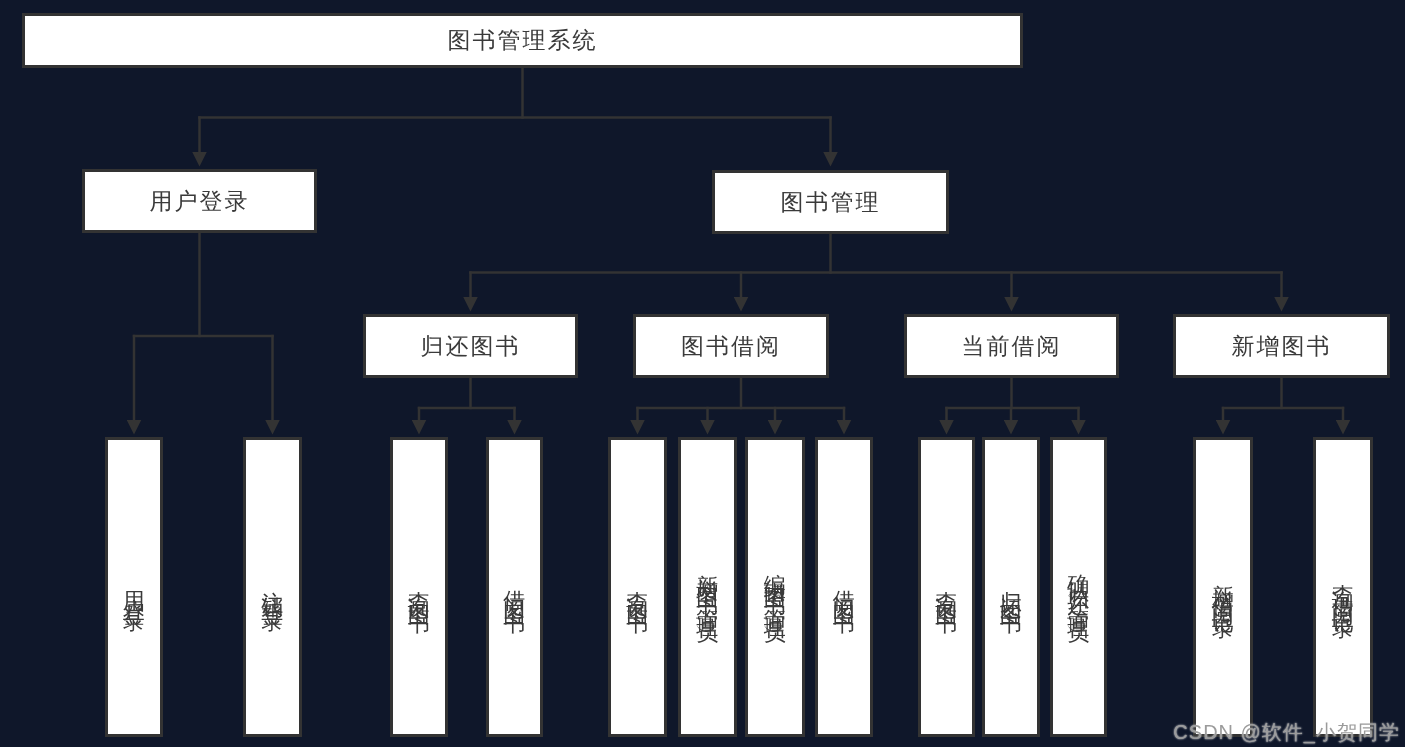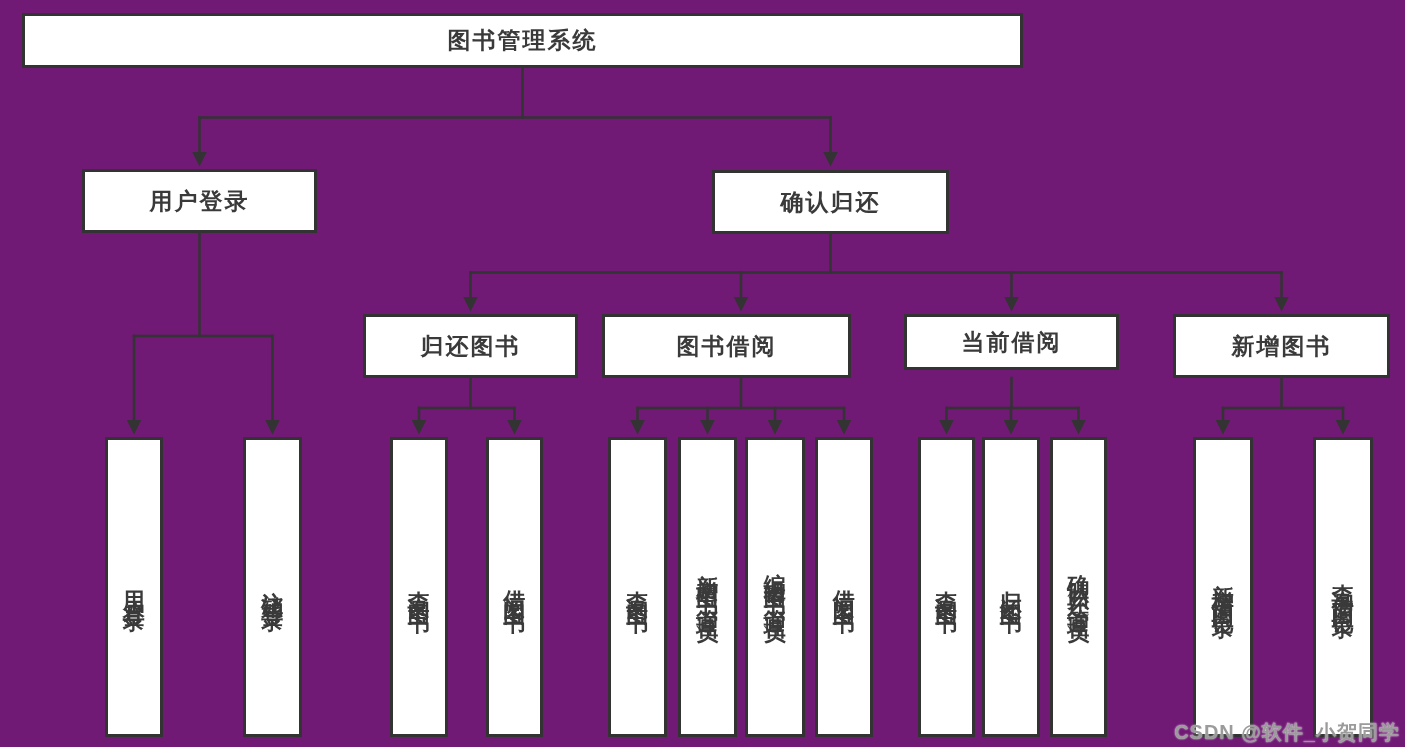--- a/index.html
+++ b/index.html
@@ -1,18 +1,18 @@
 <!DOCTYPE html>
 <html><head>
 <meta charset="utf-8">
 <style>
   html,body{margin:0;padding:0;background:#ffffff;}
   .stage{
-    position:relative;width:1405px;height:747px;background:#701a75;
-    font-family:"Liberation Sans","DejaVu Sans",sans-serif;overflow:hidden;font-weight:bold;
+    position:relative;width:1405px;height:747px;background:#0f172a;
+    font-family:"Liberation Sans","DejaVu Sans",sans-serif;overflow:hidden;
   }
   .wires{position:absolute;left:0;top:0;}
   .node{
     position:absolute;box-sizing:border-box;
     border:3px solid #333333;background:#ffffff;
     display:flex;align-items:center;justify-content:center;
     color:#3a3a3a;z-index:2;
   }
   .node.h span{font-size:23px;letter-spacing:2px;white-space:nowrap;}
   .vtext{
@@ -88,30 +88,30 @@
   </svg>
 
   <div class="node h" style="left:22px;top:13px;width:1001px;height:55px">
     <span>图书管理系统</span>
   </div>
 
   <div class="node h" style="left:82px;top:169px;width:235px;height:64px">
     <span>用户登录</span>
   </div>
   <div class="node h" style="left:712px;top:170px;width:237px;height:64px">
-    <span>确认归还</span>
+    <span>图书管理</span>
   </div>
 
   <div class="node h" style="left:363px;top:314px;width:215px;height:64px">
     <span>归还图书</span>
   </div>
-  <div class="node h" style="left:602px;top:314px;width:249px;height:64px">
+  <div class="node h" style="left:633px;top:314px;width:196px;height:64px">
     <span>图书借阅</span>
   </div>
-  <div class="node h" style="left:904px;top:314px;width:215px;height:56px">
+  <div class="node h" style="left:904px;top:314px;width:215px;height:64px">
     <span>当前借阅</span>
   </div>
   <div class="node h" style="left:1173px;top:314px;width:217px;height:64px">
     <span>新增图书</span>
   </div>
 
   <div class="node v" style="left:105px;top:437px;width:58px;height:300px">
     <span class="vtext">用户登录</span>
   </div>
   <div class="node v" style="left:243px;top:437px;width:59px;height:300px">

